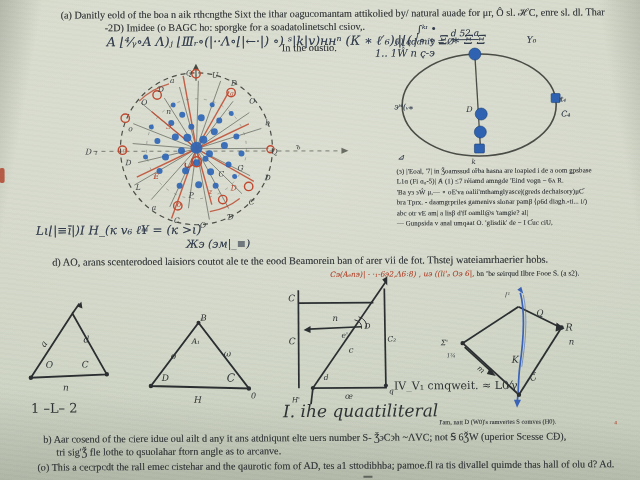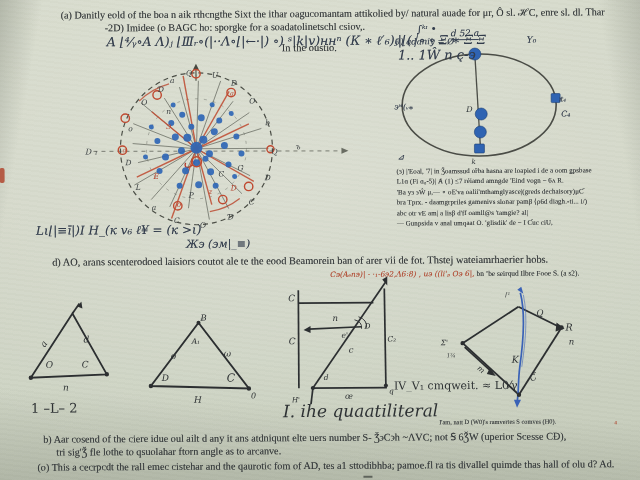--- a/index.html
+++ b/index.html
@@ -161,21 +161,21 @@
       <circle cx="87" cy="70" r="6"></circle>
       <circle cx="86" cy="88" r="6"></circle>
       <rect x="80" y="100" width="10" height="9" rx="1"></rect>
       <rect x="157" y="50" width="9" height="9" rx="1"></rect>
     </g>
     <text x="72" y="68" font-size="8" fill="#33383b">D</text>
     <text x="77" y="120" font-size="7" fill="#33383b">k</text>
   </svg>
   <div class="t hw" style="left:418px;top:24px;font-size:10px;">∫ᵏᶦ •</div>
   <div class="t hw" style="left:396px;top:37px;font-size:8.5px;">0) adaniy = Ø</div>
-  <div class="t hw" style="left:399px;top:48px;font-size:13px;font-style:italic;">1.. 1Ŵ n c̨-϶</div>
+  <div class="t hw" style="left:376px;top:48px;font-size:10px;font-style:italic;">1.. 1Ŵ n c̨-϶</div>
   <div class="t hw" style="left:452px;top:29px;font-size:9px;border-bottom:1px solid #3a4456;padding-bottom:1px;">d  52 a</div>
   <div class="t hw" style="left:492px;top:36px;font-size:9px;margin-left:36px;">Y₀</div>
   <div class="t hw" style="left:395px;top:103px;font-size:8px;">϶ʷ(ᵥ⁎</div>
   <div class="t hw" style="left:559px;top:96px;font-size:7px;">℩t₄</div>
   <div class="t hw" style="left:562px;top:111px;font-size:8px;">C₄</div>
   <div class="t hw" style="left:398px;top:153px;font-size:8px;">⊿</div>
 
   <div style="position:absolute;left:397px;top:167px;width:232px;">
     <div class="pr sm" style="line-height:10.4px;white-space:nowrap;">(ɜ) |'Eoal, '7| in Ǯoamssud oȑba hasna are loapied i de a oom ǥpsbase</div>
     <div class="pr sm" style="line-height:10.4px;white-space:nowrap;">L1ɑ (Fi ɑ₀-5)| Ⱥ (1) ≤7  réiamd amngde 'Eind vogn ~ 6ʌ R.</div>

